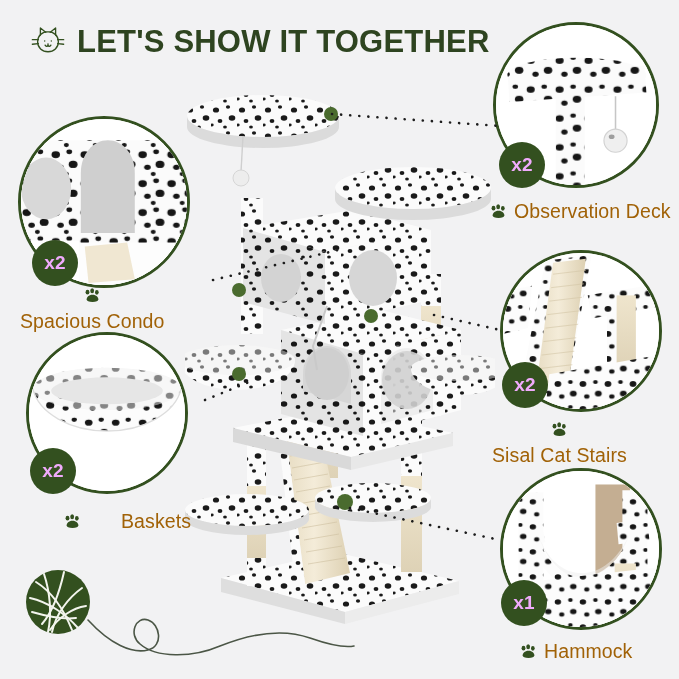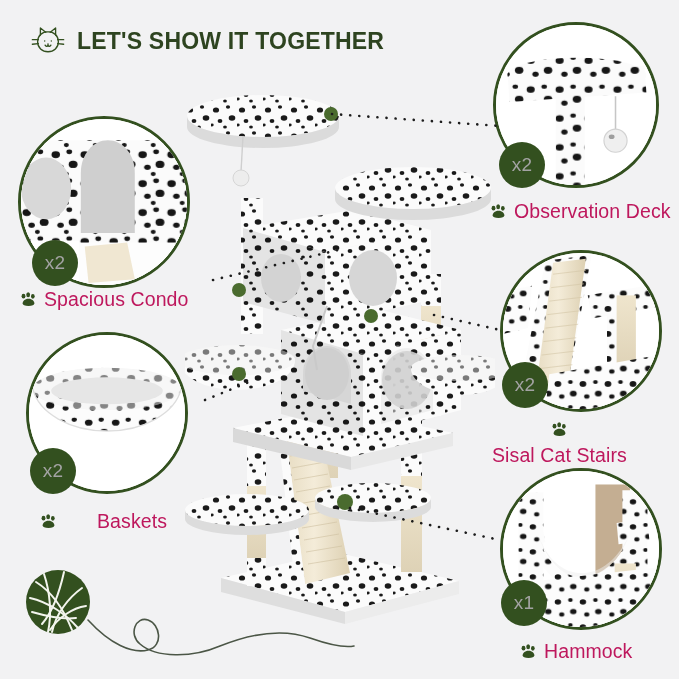--- a/index.html
+++ b/index.html
@@ -9,54 +9,54 @@
     font-family:"Liberation Sans", sans-serif;
     overflow:hidden;
     position:relative;
   }
   #stage{position:absolute;inset:0;width:679px;height:679px;}
 
   
   #header{position:absolute;left:28px;top:24px;display:flex;align-items:center;gap:9px;}
   #cat-logo{width:40px;height:34px;flex:none;}
   #title{
-    font-size:23px;font-weight:bold;color:#2e4420;
+    font-size:31px;font-weight:bold;color:#2e4420;
     letter-spacing:0.2px;white-space:nowrap;line-height:1;
   }
 
   
   #product{position:absolute;left:185px;top:78px;width:310px;height:560px;}
 
   
   .callout{position:absolute;}
   .bubble{
     position:absolute;left:0;top:0;
     border-radius:50%;
     border:3px solid #33501f;
     background:#ffffff;
     overflow:hidden;
     box-sizing:border-box;
   }
   .bubble svg{display:block;width:100%;height:100%;}
   .badge{
     position:absolute;
     width:46px;height:46px;border-radius:50%;
-    background:#33501f;color:#a3a3a3;
+    background:#33501f;color:#f0abfc;
     display:flex;align-items:center;justify-content:center;
-    font-size:19px;font-weight:normal;letter-spacing:0.3px;
+    font-size:19px;font-weight:bold;letter-spacing:0.3px;
     box-sizing:border-box;
     z-index:4;
   }
   .caption{
     position:absolute;
     display:flex;align-items:center;gap:7px;
     white-space:nowrap;
   }
   .caption .cap-text{
-    font-size:19.5px;color:#be185d;letter-spacing:0.1px;
+    font-size:19.5px;color:#a16207;letter-spacing:0.1px;
   }
   .paw{width:17px;height:15px;flex:none;}
 
   
   #leaders{position:absolute;inset:0;pointer-events:none;z-index:2;}
 
   
   #yarn{position:absolute;left:24px;top:562px;width:360px;height:105px;}
 </style>
 </head>
@@ -243,21 +243,21 @@
         <ellipse cx="26" cy="72" rx="26" ry="32" fill="#d8d8d8"></ellipse>
         <path d="M62 56 c0-20 13-34 28-34 c15 0 28 14 28 34 l0 62 l-56 0 Z" fill="#cfcfcf"></path>
         <rect x="118" y="30" width="54" height="96" fill="url(#d1)" opacity="0.85"></rect>
         <rect x="0" y="128" width="172" height="44" fill="#fdfdfd"></rect>
         <path d="M66 132 L110 128 L118 166 L70 170 Z" fill="#f0e7d2"></path>
         <rect x="0" y="126" width="60" height="46" fill="#ffffff"></rect>
       </svg>
     </div>
     <div class="badge" style="left:14px;top:124px;">x2</div>
   </div>
-  <div class="caption" style="left:20px;top:288px;">
+  <div class="caption" style="left:20px;top:288px;flex-direction:column;">
     <svg class="paw" viewBox="0 0 20 18">
       <g fill="#33501f">
         <ellipse cx="4.0" cy="5.0" rx="2.3" ry="2.9"></ellipse>
         <ellipse cx="9.6" cy="3.3" rx="2.3" ry="3.0"></ellipse>
         <ellipse cx="15.2" cy="5.2" rx="2.2" ry="2.8"></ellipse>
         <path d="M10 8.2 c4.6 0 7.0 3.0 7.0 5.3 c0 2.2-2.6 3.3-7.0 3.3 c-4.4 0-7.0-1.1-7.0-3.3 C3 11.2 5.4 8.2 10 8.2 Z"></path>
       </g>
     </svg>
     <span class="cap-text">Spacious Condo</span>
   </div>
@@ -312,21 +312,21 @@
         <rect width="162" height="162" fill="#ffffff"></rect>
         <path d="M4 56 a78 52 0 0 0 154 0 Z" fill="url(#d3)"></path>
         <ellipse cx="81" cy="56" rx="77" ry="22" fill="#f1f1f1"></ellipse>
         <ellipse cx="81" cy="56" rx="77" ry="22" fill="url(#d3)" opacity="0.5"></ellipse>
         <ellipse cx="81" cy="58" rx="58" ry="14" fill="#e6e6e6"></ellipse>
         <path d="M4 56 a78 52 0 0 0 154 0" fill="none" stroke="#dddddd" stroke-width="1.4"></path>
       </svg>
     </div>
     <div class="badge" style="left:4px;top:116px;">x2</div>
   </div>
-  <div class="caption" style="left:40px;top:510px;gap:40px;">
+  <div class="caption" style="left:64px;top:510px;gap:40px;">
     <svg class="paw" viewBox="0 0 20 18">
       <g fill="#33501f">
         <ellipse cx="4.0" cy="5.0" rx="2.3" ry="2.9"></ellipse>
         <ellipse cx="9.6" cy="3.3" rx="2.3" ry="3.0"></ellipse>
         <ellipse cx="15.2" cy="5.2" rx="2.2" ry="2.8"></ellipse>
         <path d="M10 8.2 c4.6 0 7.0 3.0 7.0 5.3 c0 2.2-2.6 3.3-7.0 3.3 c-4.4 0-7.0-1.1-7.0-3.3 C3 11.2 5.4 8.2 10 8.2 Z"></path>
       </g>
     </svg>
     <span class="cap-text">Baskets</span>
   </div>

